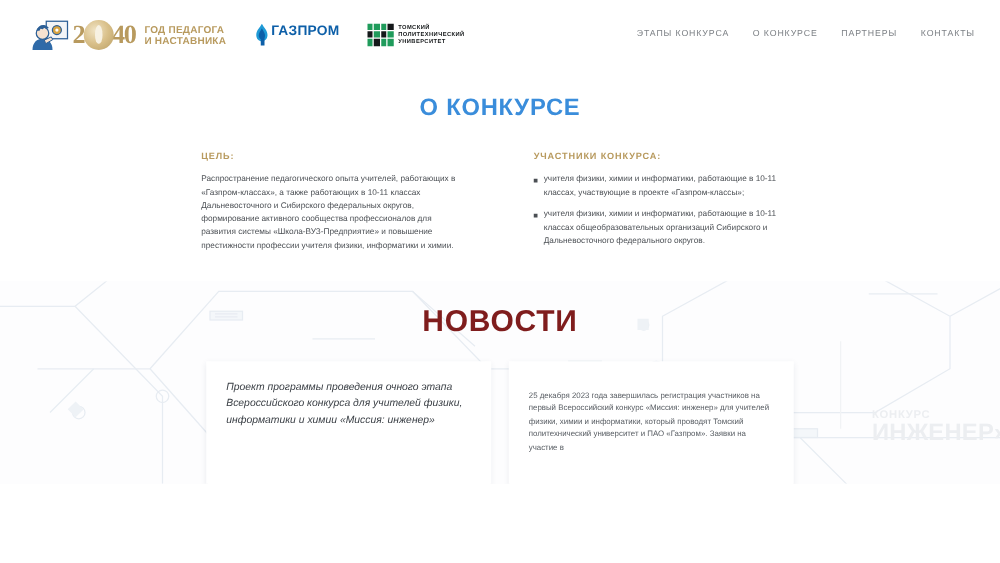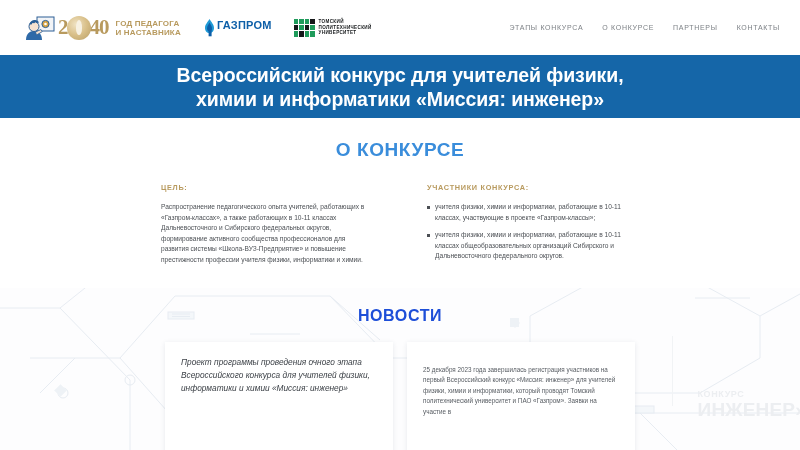--- a/index.html
+++ b/index.html
@@ -113,21 +113,21 @@
     background:#4b4f54;
   }
 
   
   .news{
     position:relative;height:162px;background:#fdfdfe;overflow:hidden;
   }
   .blueprint{position:absolute;inset:0;z-index:0;opacity:1;}
   .news-inner{position:relative;z-index:2;}
   .news-title{
-    text-align:center;color:#1d4ed8;font-weight:bold;font-size:16px;
+    text-align:center;color:#7f1d1d;font-weight:bold;font-size:24px;
     letter-spacing:.6px;margin:0;padding-top:19px;
   }
   .cards{
     display:flex;gap:14px;width:470px;margin:17px auto 0 auto;
   }
   .card{
     background:#fff;width:228px;min-height:120px;
     box-shadow:0 1px 5px rgba(40,60,90,.10);
     padding:14px 16px 16px 16px;box-sizing:border-box;
   }
@@ -222,26 +222,20 @@
     </div>
 
     <nav class="mainnav">
       <a href="#">ЭТАПЫ КОНКУРСА</a>
       <a href="#">О КОНКУРСЕ</a>
       <a href="#">ПАРТНЕРЫ</a>
       <a href="#">КОНТАКТЫ</a>
     </nav>
   </div>
 
-  <div class="hero">
-    <h1>
-      <span>Всероссийский конкурс для учителей физики,</span><br>
-      <span>химии и информатики «Миссия: инженер»</span>
-    </h1>
-  </div>
 
   <div class="about">
     <h2 class="sect-title">О КОНКУРСЕ</h2>
     <div class="about-cols">
       <div class="col">
         <h3>ЦЕЛЬ:</h3>
         <p>Распространение педагогического опыта учителей, работающих в «Газпром-классах», а также работающих в 10-11 классах Дальневосточного и Сибирского федеральных округов, формирование активного сообщества профессионалов для развития системы «Школа-ВУЗ-Предприятие» и повышение престижности профессии учителя физики, информатики и химии.</p>
       </div>
       <div class="col">
         <h3>УЧАСТНИКИ КОНКУРСА:</h3>

